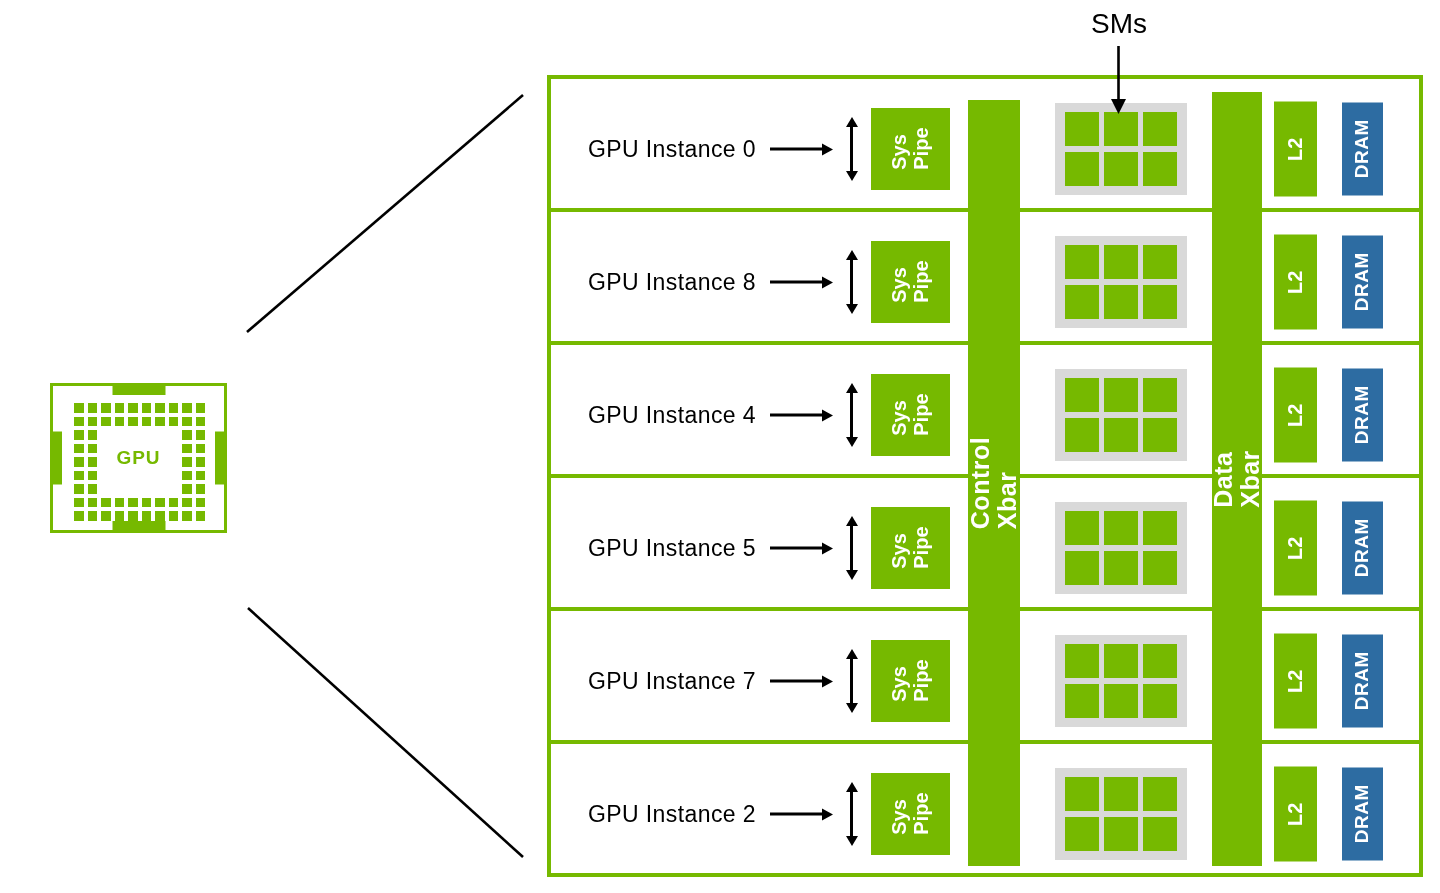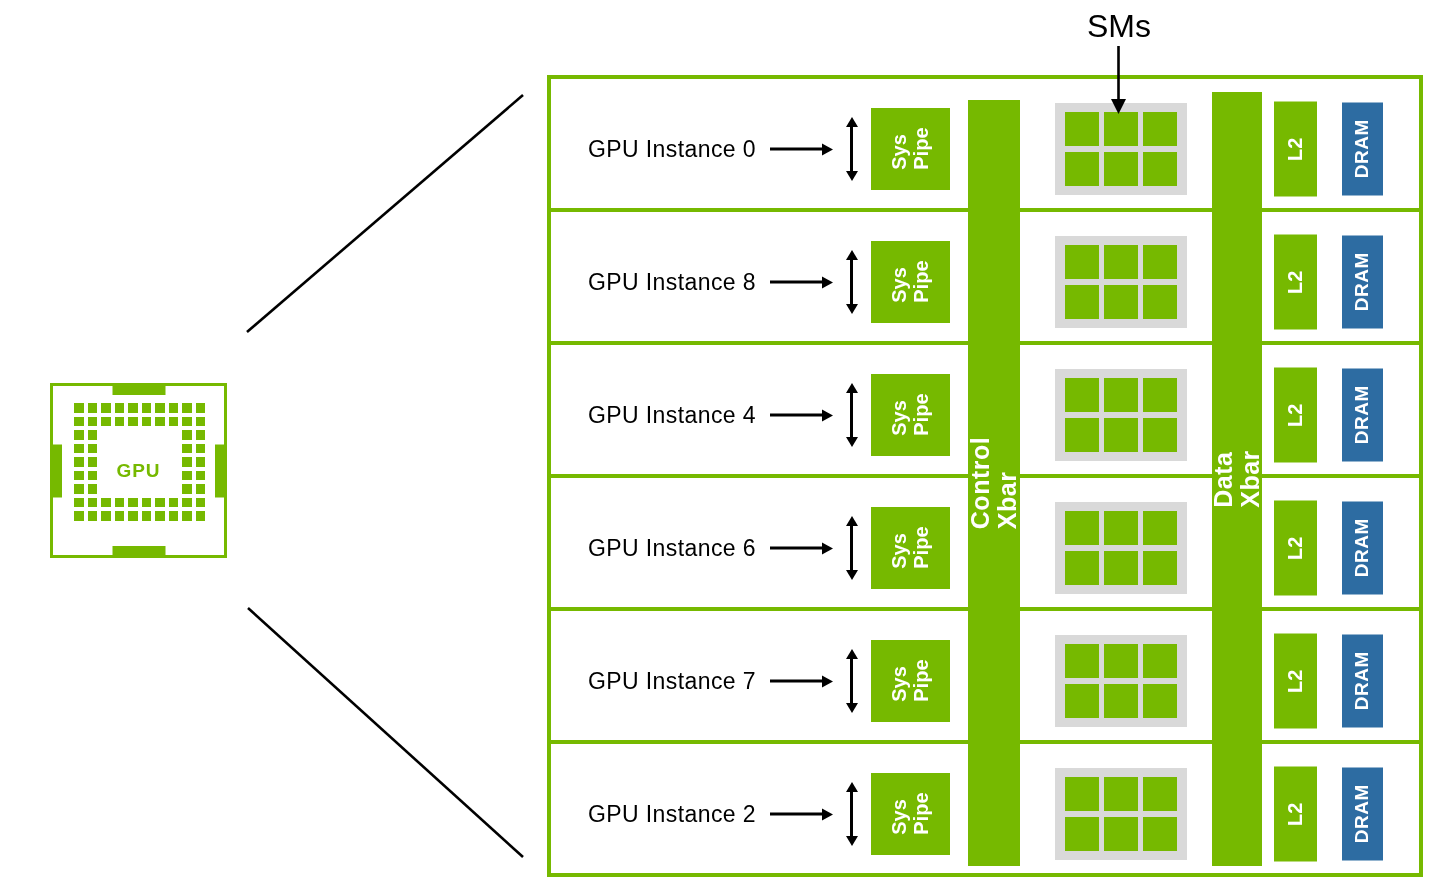--- a/index.html
+++ b/index.html
@@ -10,21 +10,21 @@
   body{font-family:"Liberation Sans","DejaVu Sans",sans-serif;}
   .canvas{
     position:relative;width:1440px;height:893px;background:#ffffff;overflow:hidden;
   }
   
   .overlay{position:absolute;left:0;top:0;width:1440px;height:893px;pointer-events:none;z-index:30;}
   .overlay line{stroke:var(--black);stroke-width:2.6;}
   .overlay polygon{fill:var(--black);}
   
   .chip{
-    position:absolute;left:50px;top:383px;width:177px;height:175px;
+    position:absolute;left:50px;top:383px;width:177px;height:150px;
     border:3px solid var(--green);background:#fff;
   }
   .chip-tab{position:absolute;background:var(--green);}
   .chip-tab.top{top:-3px;left:50%;transform:translateX(-50%);width:53px;height:12px;}
   .chip-tab.bottom{bottom:-3px;left:50%;transform:translateX(-50%);width:53px;height:12px;}
   .chip-tab.left{left:-3px;top:50%;transform:translateY(-50%);width:12px;height:53px;}
   .chip-tab.right{right:-3px;top:50%;transform:translateY(-50%);width:12px;height:53px;}
   .chip-grid{
     position:absolute;left:21px;top:17px;
     display:grid;grid-template-columns:repeat(10,9.5px);grid-auto-rows:9.5px;gap:4px;
@@ -102,21 +102,21 @@
   .xbar{
     position:absolute;z-index:10;background:var(--green);
     display:flex;align-items:center;justify-content:center;
   }
   .xbar .vtext{font-size:25px;font-weight:bold;letter-spacing:0.5px;}
   .control-xbar{left:421px;top:25px;width:52px;height:766px;}
   .data-xbar{left:665px;top:17px;width:50px;height:774px;}
   
   .sms-label{
     position:absolute;left:1083px;top:8px;width:72px;text-align:center;
-    font-size:32px;color:#000;z-index:31;
+    font-size:28px;color:#000;z-index:31;
   }
 </style>
 </head>
 <body>
 
 <div class="canvas">
 
   <svg class="overlay" viewBox="0 0 1440 893">
     <line x1="247" y1="332" x2="523" y2="95"></line>
     <line x1="248" y1="608" x2="523" y2="857"></line>
@@ -294,21 +294,21 @@
         </div>
       <div class="l2-box">
           <span class="vtext">L2</span>
         </div>
       <div class="dram-box">
           <span class="vtext">DRAM</span>
         </div>
     </div>
 
     <div class="instance-row">
-      <div class="row-label">GPU Instance 6</div>
+      <div class="row-label">GPU Instance 5</div>
       <div class="h-arrow"></div>
       <div class="v-arrow"></div>
       <div class="sys-pipe">
           <span class="vtext">Sys
 Pipe</span>
         </div>
       <div class="sm-grid">
           <div class="sm-square"></div>
           <div class="sm-square"></div>
           <div class="sm-square"></div>

